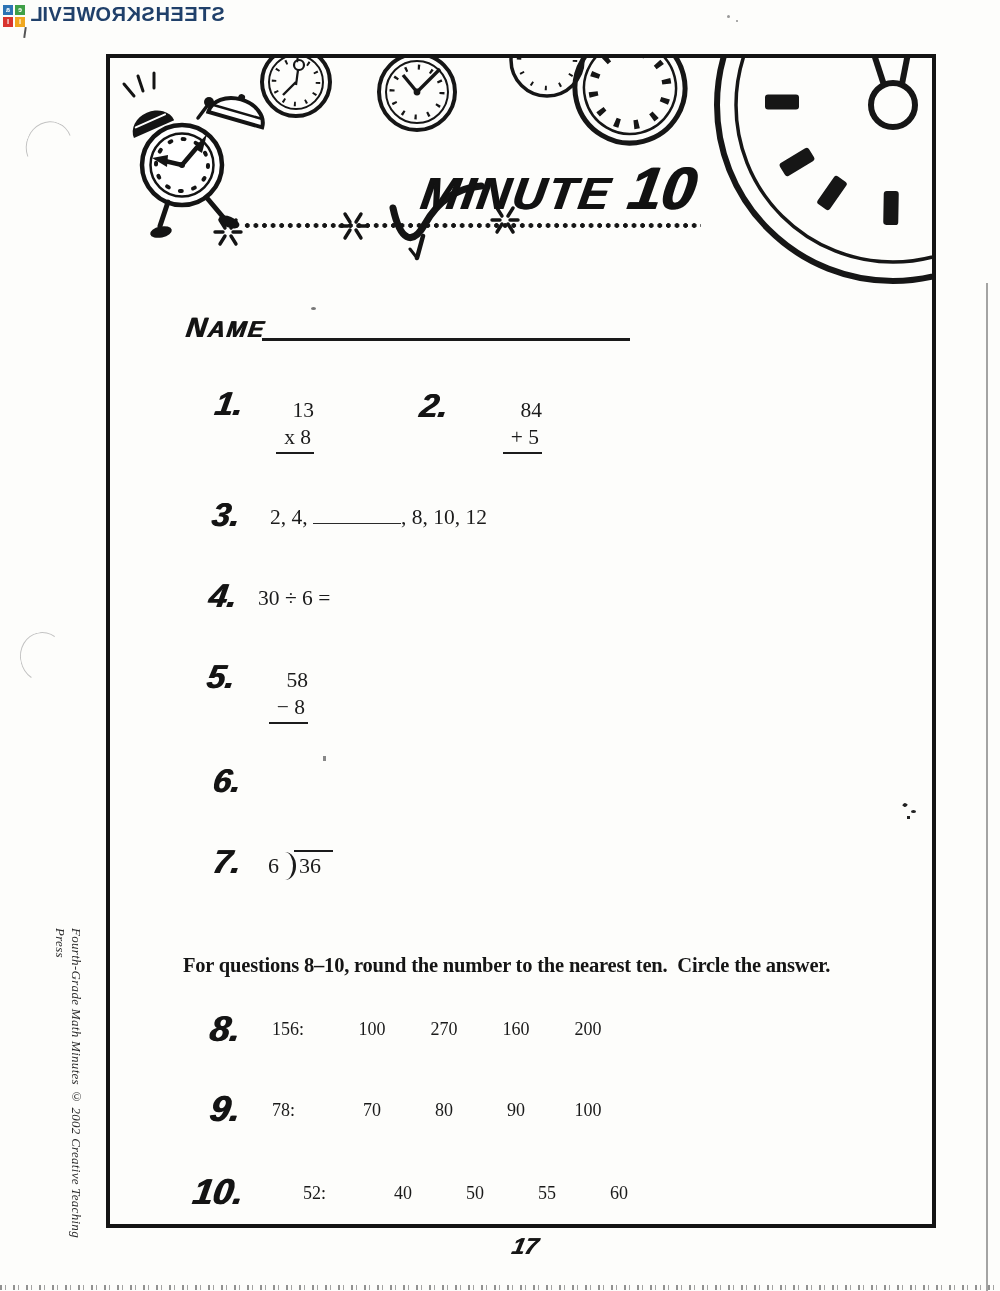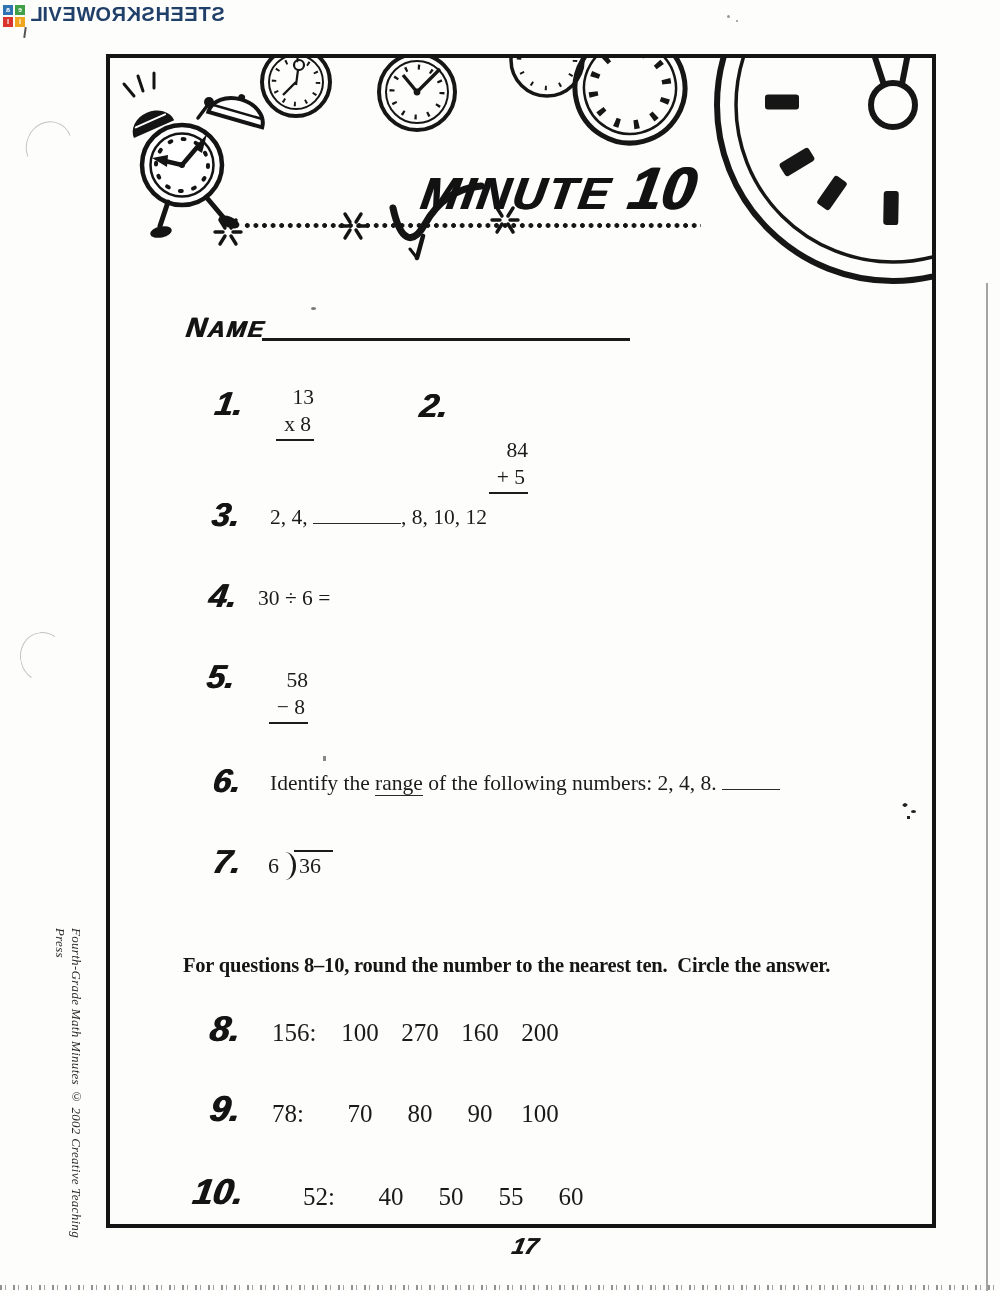--- a/index.html
+++ b/index.html
@@ -44,21 +44,21 @@
   .vstack .bot{display:inline-block;border-bottom:2.2px solid #1c1c1c;padding:0 3px 1px 8px;}
   .blank{display:inline-block;height:15px;border-bottom:1.6px solid #2a2a2a;vertical-align:baseline;}
   .uword{border-bottom:1.6px solid #2a2a2a;}
 
   .divbr{display:inline-block;width:11px;height:28px;border-right:3px solid #1b1b1b;
          border-radius:0 11px 11px 0 / 0 14px 14px 0;margin:0 -2px 0 3px;vertical-align:-7px;}
   .dividend{display:inline-block;border-top:2.5px solid #1b1b1b;padding:1px 12px 0 5px;}
 
   .inst{position:absolute;font-weight:bold;font-size:20.5px;letter-spacing:-.2px;color:#151515;white-space:nowrap;}
 
-  .optrow{position:absolute;display:flex;font-size:25px;color:#1a1a1a;}
+  .optrow{position:absolute;display:flex;font-size:18px;color:#1a1a1a;gap:12px;}
   .optlabel{width:58px;}
   .opt{width:60px;text-align:center;}
 
   
   .credit{position:absolute;left:52px;top:928px;height:330px;writing-mode:vertical-rl;
           font:italic 13px "Liberation Serif",serif;color:#2a2a2a;letter-spacing:.3px;}
   .pageno{position:absolute;left:512px;top:1233px;font:bold italic 23px "Liberation Sans",sans-serif;
           transform:skewX(-12deg);text-shadow:.8px 0 0 currentColor;color:#161616;}
 
   .punch{position:absolute;width:44px;height:48px;border:1.6px solid #b9b9b9;border-radius:50%;
@@ -200,49 +200,46 @@
     <div class="title">
       <span class="tw">MINUTE</span>
       <span class="tn">10</span>
     </div>
     <div class="dotline"></div>
 
     <div class="namelbl">NAME</div>
     <div class="nameline"></div>
 
     <div class="pnum" style="left:105px;top:327px;">1.</div>
-    <div class="vstack" style="left:142px;top:326px;width:62px;">
+    <div class="vstack" style="left:142px;top:339px;width:62px;">
       <div>13</div>
       <div><span class="bot">x 8</span></div>
     </div>
 
     <div class="pnum" style="left:310px;top:329px;">2.</div>
-    <div class="vstack" style="left:356px;top:339px;width:62px;margin-top:40px;">
+    <div class="vstack" style="left:370px;top:339px;width:62px;">
       <div>84</div>
       <div><span class="bot">+ 5</span></div>
     </div>
 
     <div class="pnum" style="left:102px;top:438px;">3.</div>
     <div class="ptext" style="left:160px;top:447px;text-align:right;">
       <span>2, 4, </span><span class="blank" style="width:88px;"></span><span>, 8, 10, 12</span>
     </div>
 
     <div class="pnum" style="left:99px;top:519px;">4.</div>
     <div class="ptext" style="left:148px;top:528px;">30 ÷ 6 =</div>
 
     <div class="pnum" style="left:97px;top:600px;">5.</div>
     <div class="vstack" style="left:136px;top:609px;width:62px;">
       <div>58</div>
       <div><span class="bot">− 8</span></div>
     </div>
 
     <div class="pnum" style="left:103px;top:704px;">6.</div>
-    <div class="ptext" style="left:160px;top:713px;">
-      <span>Identify the </span><span class="uword">range</span><span> of the following numbers: 2, 4, 8. </span><span class="blank" style="width:58px;"></span>
-    </div>
 
     <div class="pnum" style="left:103px;top:785px;">7.</div>
     <div class="ptext" style="left:158px;top:792px;font-size:22px;">
       <span>6</span><span class="divbr"></span><span class="dividend">36</span>
     </div>
 
     <div class="inst" style="left:73px;top:896px;">For questions 8–10, round the number to the nearest ten.&nbsp; Circle the answer.</div>
 
     <div class="pnum" style="left:100px;top:950px;font-size:36px;">8.</div>
     <div class="optrow" style="left:162px;top:961px;">

